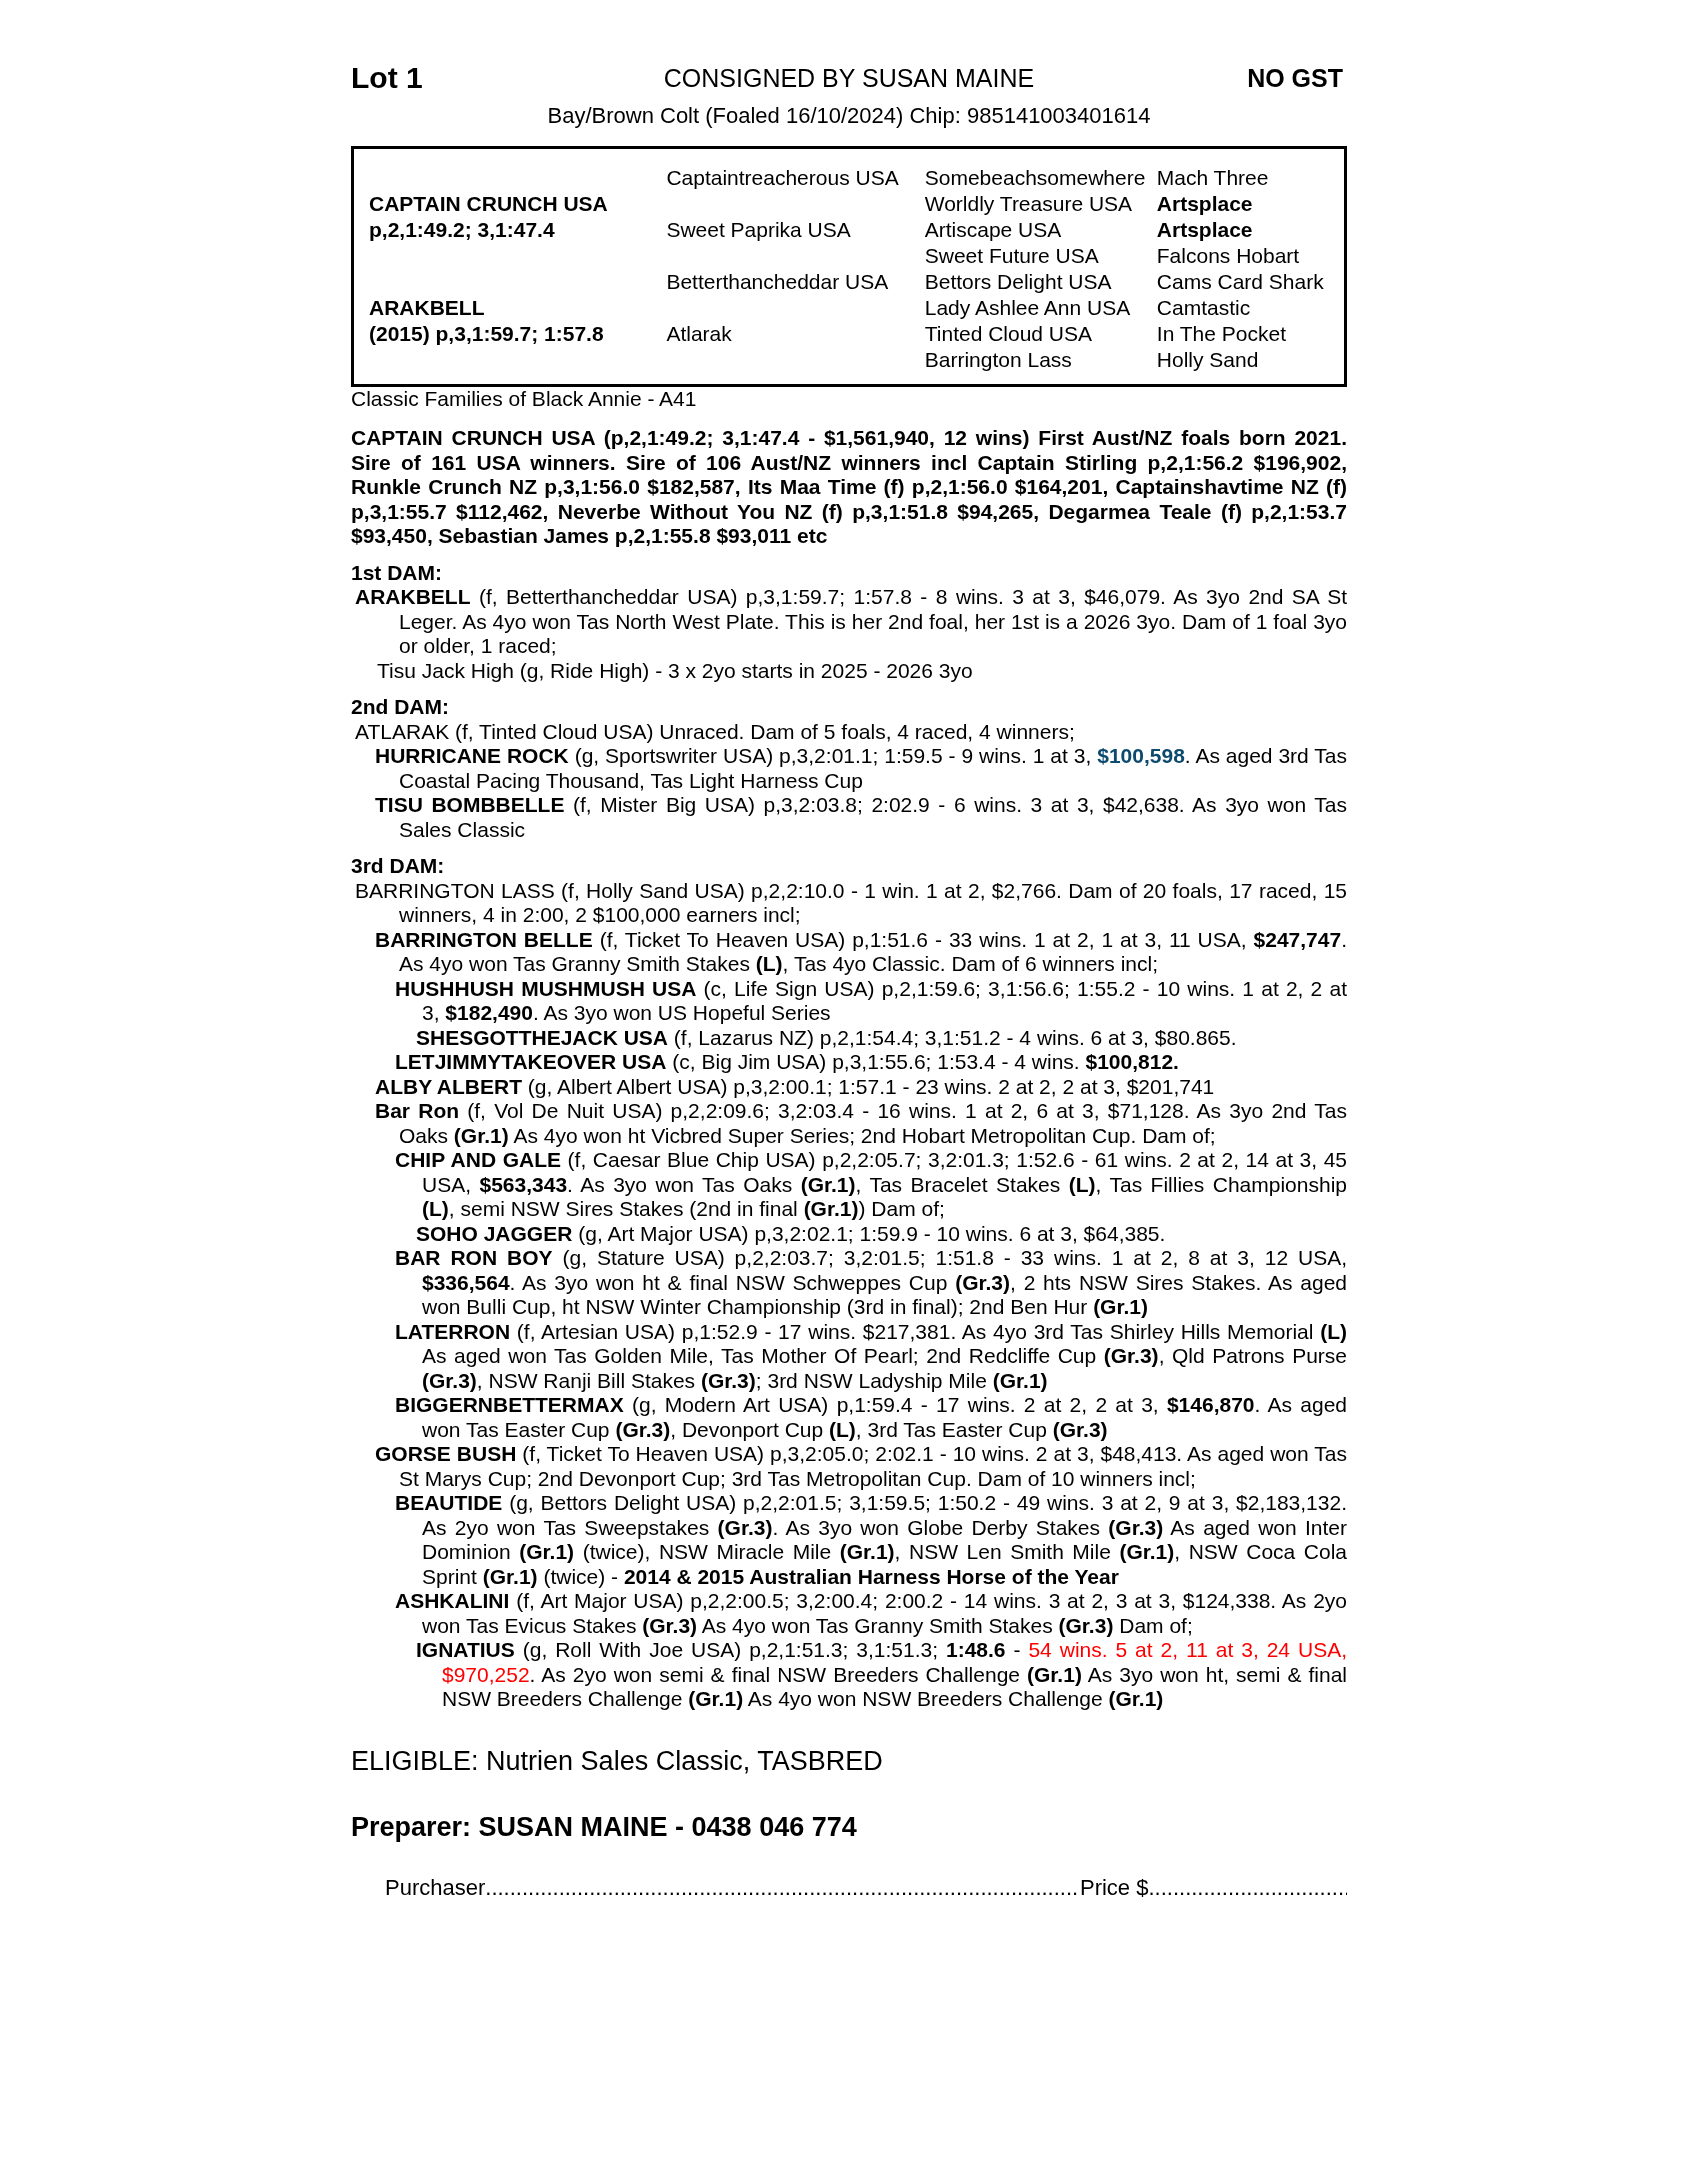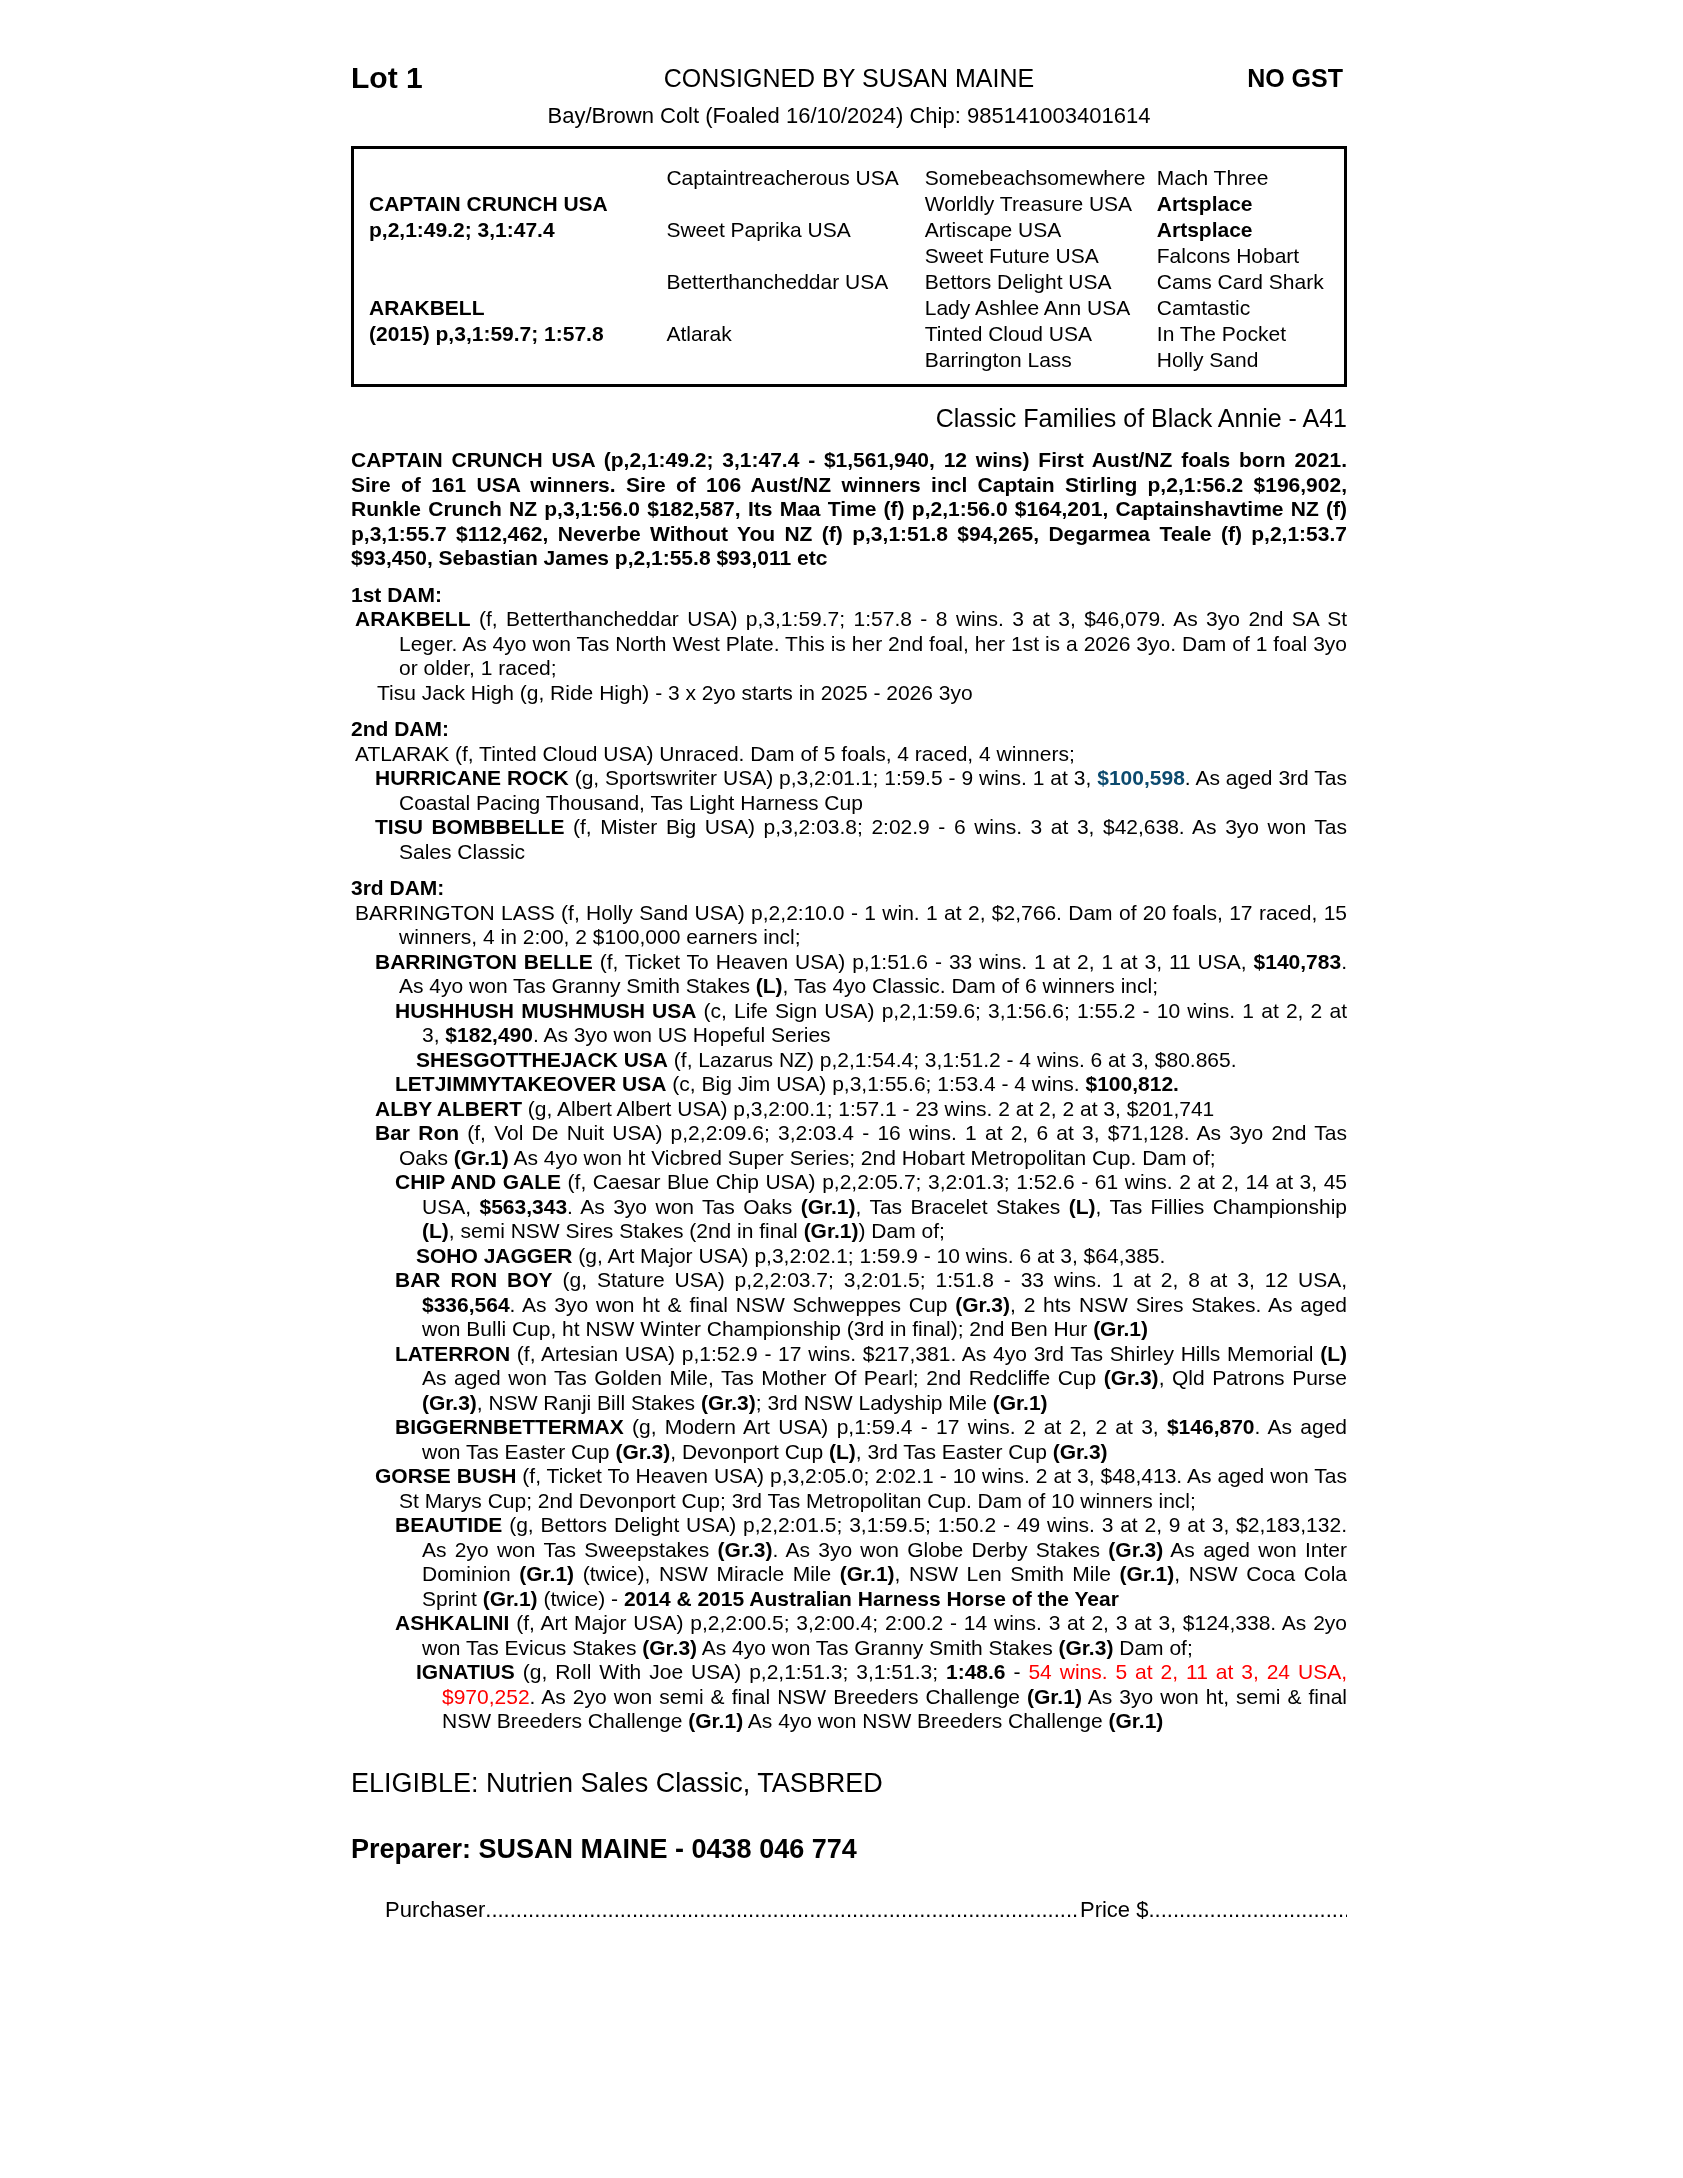--- a/index.html
+++ b/index.html
@@ -14,21 +14,21 @@
   .gst{position:absolute;right:4px;bottom:2px;font-size:25px;font-weight:bold;}
   .desc{margin-top:8px;text-align:center;font-size:22px;}
 
   
   .pedigree{margin-top:17px;border:3px solid #000;padding:16px 0 11px 15px;
             display:grid;grid-template-columns:30.5% 26.5% 23.8% 19.2%;
             font-size:21px;line-height:26px;}
   .pcell{white-space:nowrap;overflow:visible;}
 
   
-  .note{margin-top:17px;font-size:25px;text-align:right;}
+  .note{font-size:21px;}
   .sire{margin-top:15px;font-size:21px;line-height:24.5px;text-align:justify;font-weight:bold;}
   .dam-heading{margin-top:12px;font-size:21px;line-height:24.5px;font-weight:bold;}
   .entry{font-size:21px;line-height:24.5px;text-align:justify;}
   .lv0{padding-left:48px;text-indent:-44px;}
   .lvt{padding-left:48px;text-indent:-22px;}
   .lv1{padding-left:48px;text-indent:-24px;}
   .lv2{padding-left:71px;text-indent:-27px;}
   .lv3{padding-left:91px;text-indent:-26px;}
   .b{font-weight:bold;}
   .r{color:#ff0000;}
@@ -96,21 +96,21 @@
   <div>
       <div class="dam-heading">1st DAM:</div>
       <div class="entry lv0"><span class="b">ARAKBELL</span><span> (f, Betterthancheddar USA) p,3,1:59.7; 1:57.8 - 8 wins. 3 at 3, $46,079. As 3yo 2nd SA St Leger. As 4yo won Tas North West Plate. This is her 2nd foal, her 1st is a 2026 3yo. Dam of 1 foal 3yo or older, 1 raced;</span></div>
       <div class="entry lvt"><span>Tisu Jack High (g, Ride High) - 3 x 2yo starts in 2025 - 2026 3yo</span></div>
       <div class="dam-heading">2nd DAM:</div>
       <div class="entry lv0"><span>ATLARAK (f, Tinted Cloud USA) Unraced. Dam of 5 foals, 4 raced, 4 winners;</span></div>
       <div class="entry lv1"><span class="b">HURRICANE ROCK</span><span> (g, Sportswriter USA) p,3,2:01.1; 1:59.5 - 9 wins. 1 at 3, </span><span class="rb">$100,598</span><span>. As aged 3rd Tas Coastal Pacing Thousand, Tas Light Harness Cup</span></div>
       <div class="entry lv1"><span class="b">TISU BOMBBELLE</span><span> (f, Mister Big USA) p,3,2:03.8; 2:02.9 - 6 wins. 3 at 3, $42,638. As 3yo won Tas Sales Classic</span></div>
       <div class="dam-heading">3rd DAM:</div>
       <div class="entry lv0"><span>BARRINGTON LASS (f, Holly Sand USA) p,2,2:10.0 - 1 win. 1 at 2, $2,766. Dam of 20 foals, 17 raced, 15 winners, 4 in 2:00, 2 $100,000 earners incl;</span></div>
-      <div class="entry lv1"><span class="b">BARRINGTON BELLE</span><span> (f, Ticket To Heaven USA) p,1:51.6 - 33 wins. 1 at 2, 1 at 3, 11 USA, </span><span class="b">$140,783</span><span>. As 4yo won Tas Granny Smith Stakes </span><span class="b">(L)</span><span>, Tas 4yo Classic. Dam of 6 winners incl;</span></div>
+      <div class="entry lv1"><span class="b">BARRINGTON BELLE</span><span> (f, Ticket To Heaven USA) p,1:51.6 - 33 wins. 1 at 2, 1 at 3, 11 USA, </span><span class="b">$247,747</span><span>. As 4yo won Tas Granny Smith Stakes </span><span class="b">(L)</span><span>, Tas 4yo Classic. Dam of 6 winners incl;</span></div>
       <div class="entry lv2"><span class="b">HUSHHUSH MUSHMUSH USA</span><span> (c, Life Sign USA) p,2,1:59.6; 3,1:56.6; 1:55.2 - 10 wins. 1 at 2, 2 at 3, </span><span class="b">$182,490</span><span>. As 3yo won US Hopeful Series</span></div>
       <div class="entry lv3"><span class="b">SHESGOTTHEJACK USA</span><span> (f, Lazarus NZ) p,2,1:54.4; 3,1:51.2 - 4 wins. 6 at 3, $80.865.</span></div>
       <div class="entry lv2"><span class="b">LETJIMMYTAKEOVER USA</span><span> (c, Big Jim USA) p,3,1:55.6; 1:53.4 - 4 wins. </span><span class="b">$100,812.</span></div>
       <div class="entry lv1"><span class="b">ALBY ALBERT</span><span> (g, Albert Albert USA) p,3,2:00.1; 1:57.1 - 23 wins. 2 at 2, 2 at 3, $201,741</span></div>
       <div class="entry lv1"><span class="b">Bar Ron</span><span> (f, Vol De Nuit USA) p,2,2:09.6; 3,2:03.4 - 16 wins. 1 at 2, 6 at 3, $71,128. As 3yo 2nd Tas Oaks </span><span class="b">(Gr.1)</span><span> As 4yo won ht Vicbred Super Series; 2nd Hobart Metropolitan Cup. Dam of;</span></div>
       <div class="entry lv2"><span class="b">CHIP AND GALE</span><span> (f, Caesar Blue Chip USA) p,2,2:05.7; 3,2:01.3; 1:52.6 - 61 wins. 2 at 2, 14 at 3, 45 USA, </span><span class="b">$563,343</span><span>. As 3yo won Tas Oaks </span><span class="b">(Gr.1)</span><span>, Tas Bracelet Stakes </span><span class="b">(L)</span><span>, Tas Fillies Championship </span><span class="b">(L)</span><span>, semi NSW Sires Stakes (2nd in final </span><span class="b">(Gr.1)</span><span>) Dam of;</span></div>
       <div class="entry lv3"><span class="b">SOHO JAGGER</span><span> (g, Art Major USA) p,3,2:02.1; 1:59.9 - 10 wins. 6 at 3, $64,385.</span></div>
       <div class="entry lv2"><span class="b">BAR RON BOY</span><span> (g, Stature USA) p,2,2:03.7; 3,2:01.5; 1:51.8 - 33 wins. 1 at 2, 8 at 3, 12 USA, </span><span class="b">$336,564</span><span>. As 3yo won ht &amp; final NSW Schweppes Cup </span><span class="b">(Gr.3)</span><span>, 2 hts NSW Sires Stakes. As aged won Bulli Cup, ht NSW Winter Championship (3rd in final); 2nd Ben Hur </span><span class="b">(Gr.1)</span></div>
       <div class="entry lv2"><span class="b">LATERRON</span><span> (f, Artesian USA) p,1:52.9 - 17 wins. $217,381. As 4yo 3rd Tas Shirley Hills Memorial </span><span class="b">(L)</span><span> As aged won Tas Golden Mile, Tas Mother Of Pearl; 2nd Redcliffe Cup </span><span class="b">(Gr.3)</span><span>, Qld Patrons Purse </span><span class="b">(Gr.3)</span><span>, NSW Ranji Bill Stakes </span><span class="b">(Gr.3)</span><span>; 3rd NSW Ladyship Mile </span><span class="b">(Gr.1)</span></div>
       <div class="entry lv2"><span class="b">BIGGERNBETTERMAX</span><span> (g, Modern Art USA) p,1:59.4 - 17 wins. 2 at 2, 2 at 3, </span><span class="b">$146,870</span><span>. As aged won Tas Easter Cup </span><span class="b">(Gr.3)</span><span>, Devonport Cup </span><span class="b">(L)</span><span>, 3rd Tas Easter Cup </span><span class="b">(Gr.3)</span></div>

